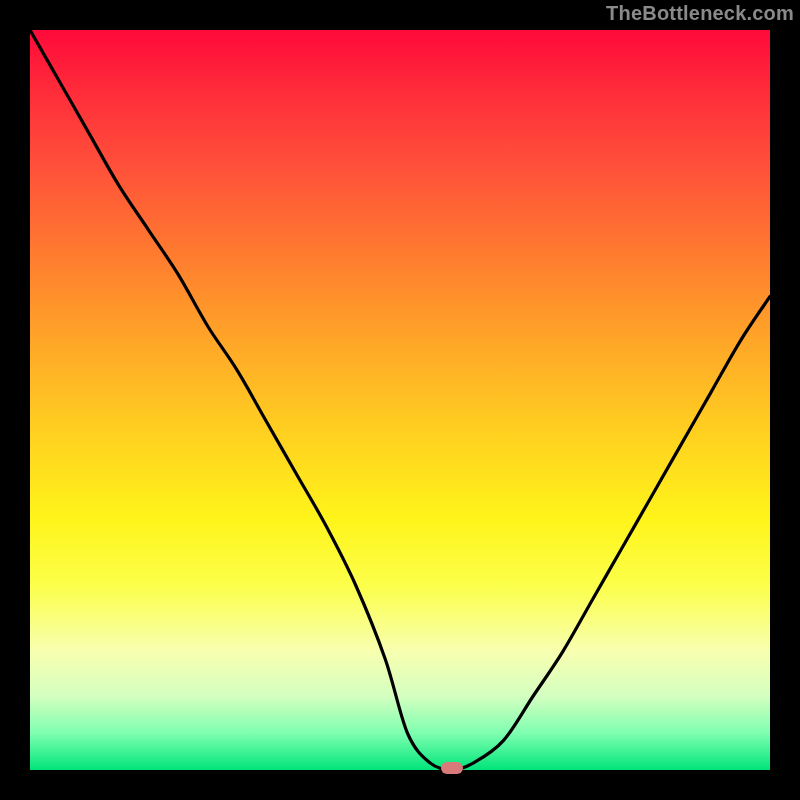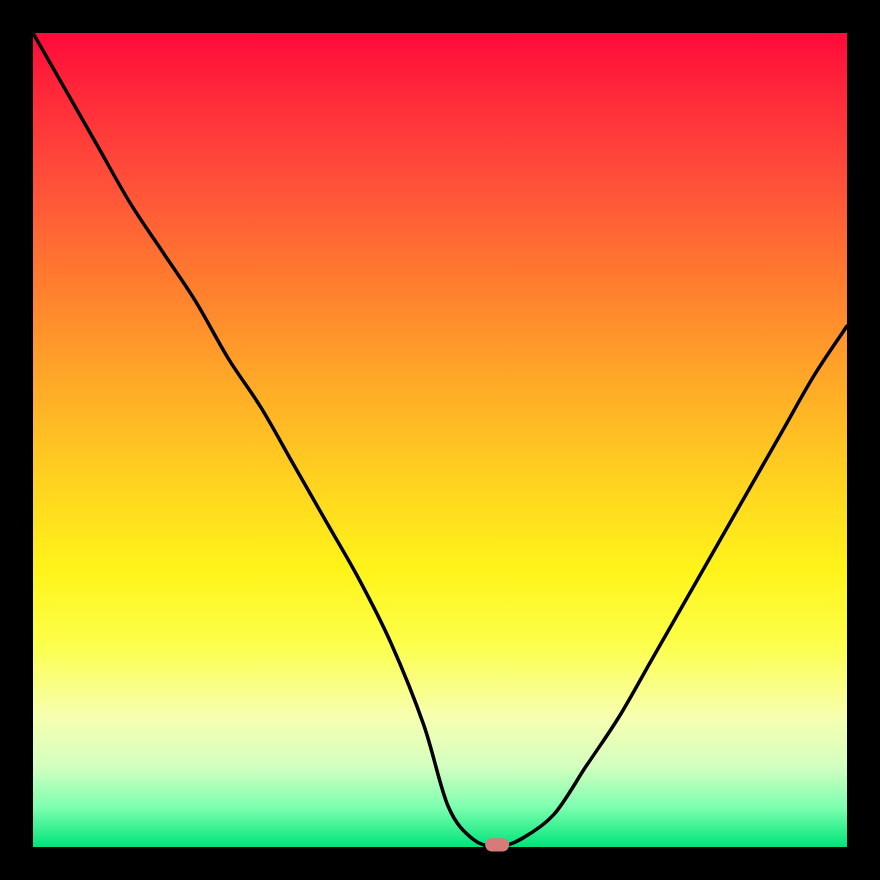--- a/index.html
+++ b/index.html
@@ -64,20 +64,21 @@
     border-radius: 6px;
     background: #d97a7a;
     z-index: 3;
   }
 </style>
 </head>
 <body>
 
 <div class="frame">
 
+  <div class="watermark">TheBottleneck.com</div>
 
   <div class="plot">
 
     <svg class="curve" viewBox="0 0 740 740" preserveAspectRatio="none">
       <path id="curve-path" fill="none" stroke-width="3.2" stroke-linecap="round" stroke-linejoin="round" d="M 0 0 C 4.933333333333334 8.633333333333326, 19.733333333333334 34.53333333333329, 29.6 51.799999999999955 C 39.46666666666667 69.06666666666662, 49.333333333333336 86.33333333333336, 59.2 103.60000000000002 C 69.06666666666666 120.86666666666669, 78.93333333333334 139.36666666666665, 88.8 155.39999999999998 C 98.66666666666666 171.4333333333333, 108.53333333333333 185.00000000000006, 118.4 199.80000000000007 C 128.26666666666668 214.60000000000008, 138.13333333333333 228.16666666666666, 148 244.2 C 157.86666666666667 260.2333333333333, 167.73333333333332 279.9666666666667, 177.6 296 C 187.46666666666667 312.0333333333333, 197.33333333333334 324.3666666666666, 207.20000000000002 340.4 C 217.0666666666667 356.43333333333334, 226.93333333333334 374.9333333333334, 236.8 392.20000000000005 C 246.66666666666669 409.4666666666667, 256.5333333333333 426.73333333333335, 266.4 444 C 276.26666666666665 461.26666666666665, 286.1333333333333 477.29999999999995, 296 495.79999999999995 C 305.8666666666667 514.3, 315.73333333333335 532.8, 325.6 555 C 335.4666666666667 577.2, 346.56666666666666 604.3333333333334, 355.2 629 C 363.8333333333333 653.6666666666666, 370 685.7333333333333, 377.40000000000003 703 C 384.80000000000007 720.2666666666667, 392.20000000000005 726.4333333333334, 399.6 732.6 C 407 738.7666666666667, 414.4 740, 421.79999999999995 740 C 429.19999999999993 740, 435.3666666666667 737.5333333333333, 444 732.6 C 452.6333333333333 727.6666666666667, 463.73333333333335 721.5, 473.6 710.4 C 483.4666666666667 699.3, 493.33333333333337 680.8, 503.20000000000005 666 C 513.0666666666667 651.2, 522.9333333333333 637.6333333333333, 532.8 621.6 C 542.6666666666666 605.5666666666667, 552.5333333333333 587.0666666666666, 562.4 569.8 C 572.2666666666667 552.5333333333333, 582.1333333333333 535.2666666666667, 592 518 C 601.8666666666667 500.73333333333335, 611.7333333333333 483.46666666666664, 621.6 466.2 C 631.4666666666667 448.93333333333334, 641.3333333333334 431.66666666666663, 651.2 414.4 C 661.0666666666667 397.1333333333333, 670.9333333333334 379.8666666666666, 680.8000000000001 362.59999999999997 C 690.6666666666667 345.3333333333333, 700.5333333333333 326.83333333333337, 710.4 310.8 C 720.2666666666667 294.76666666666665, 735.0666666666666 273.79999999999995, 740 266.4" stroke="#000000"></path>
     </svg>
 
     <div id="marker" class="marker" style="left: 410.8px; top: 732px; background: rgb(217, 122, 122);"></div>
 
   </div>

